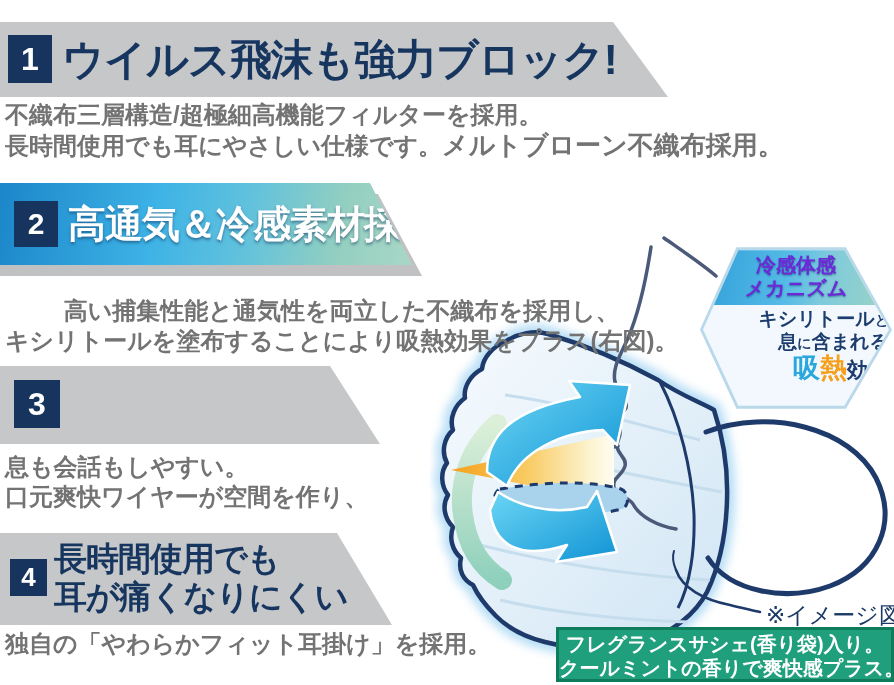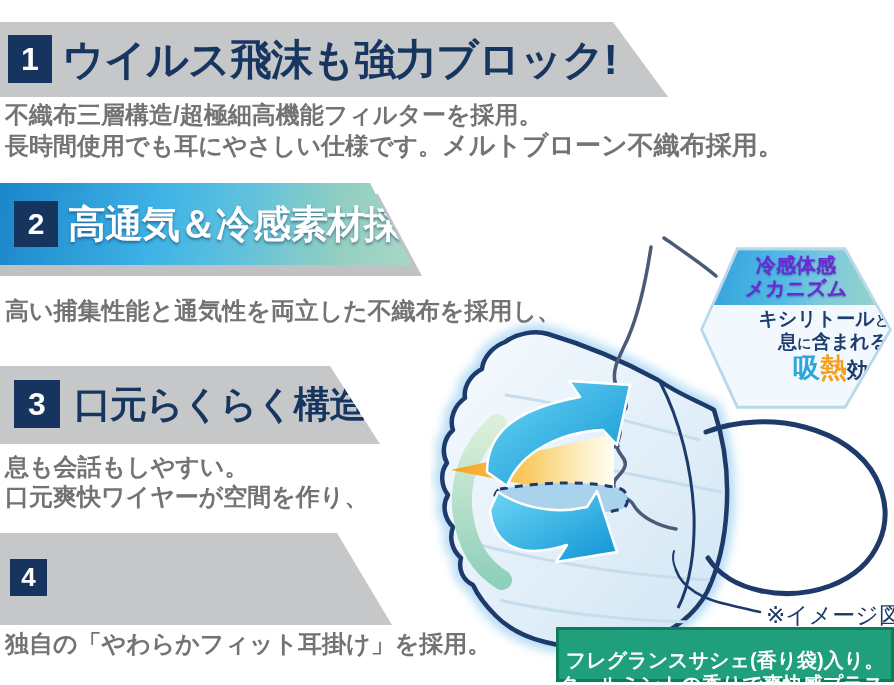--- a/index.html
+++ b/index.html
@@ -62,21 +62,21 @@
   .hex-effect .kyu{color:#2aa7dc;font-size:27px;}
   .hex-effect .netsu{color:#f59f1a;font-size:27px;}
 
   
   .illus{position:absolute;left:430px;top:225px;width:464px;height:435px;z-index:1;}
 
   
   .imgnote{position:absolute;left:766px;top:600px;font-size:23px;color:#1c3a66;z-index:6;white-space:nowrap;}
   .greenbox{position:absolute;left:556px;top:627px;width:338px;height:55px;box-sizing:border-box;
      background:#209f7d;border:3px solid #0e7b5b;z-index:6;text-align:center;color:#fff;
-     font-weight:bold;font-size:20px;line-height:24px;padding-top:18px;white-space:nowrap;}
+     font-weight:bold;font-size:20px;line-height:24px;padding-top:2px;white-space:nowrap;}
   .greenbox p{margin:0;}
 </style>
 </head>
 <body>
 
 <div class="canvas">
 
   <div class="banner banner-gray banner1">
     <div class="badge badge1">1</div>
     <div class="btitle title1">ウイルス飛沫も強力ブロック!</div>
@@ -88,33 +88,37 @@
 
   <div class="banner2wrap">
     <div class="banner2shadow"></div>
     <div class="banner2">
       <div class="badge badge2">2</div>
       <div class="btitle title2">高通気＆冷感素材採用!</div>
     </div>
   </div>
   <div class="desc desc2">
     <p>高い捕集性能と通気性を両立した不織布を採用し、</p>
+    <p>キシリトールを塗布することにより吸熱効果をプラス(右図)。</p>
   </div>
 
   <div class="banner banner-gray banner3">
     <div class="badge badge3">3</div>
-    <div class="btitle title3">口元らくらく構造</div>
   </div>
   <div class="desc desc3">
     <p>息も会話もしやすい。</p>
     <p>口元爽快ワイヤーが空間を作り、</p>
   </div>
 
   <div class="banner banner-gray banner4">
     <div class="badge badge4">4</div>
+    <div class="btitle title4">
+      <div>長時間使用でも</div>
+      <div>耳が痛くなりにくい</div>
+    </div>
   </div>
   <div class="desc desc4">
     <p>独自の「やわらかフィット耳掛け」を採用。</p>
   </div>
 
   <svg class="illus" viewBox="430 225 464 435">
     <defs>
       <linearGradient id="gMask" x1="0" y1="0" x2="1" y2="1">
         <stop offset="0" stop-color="#f7fbfe"></stop>
           <stop offset="1" stop-color="#d0e5f4"></stop>

